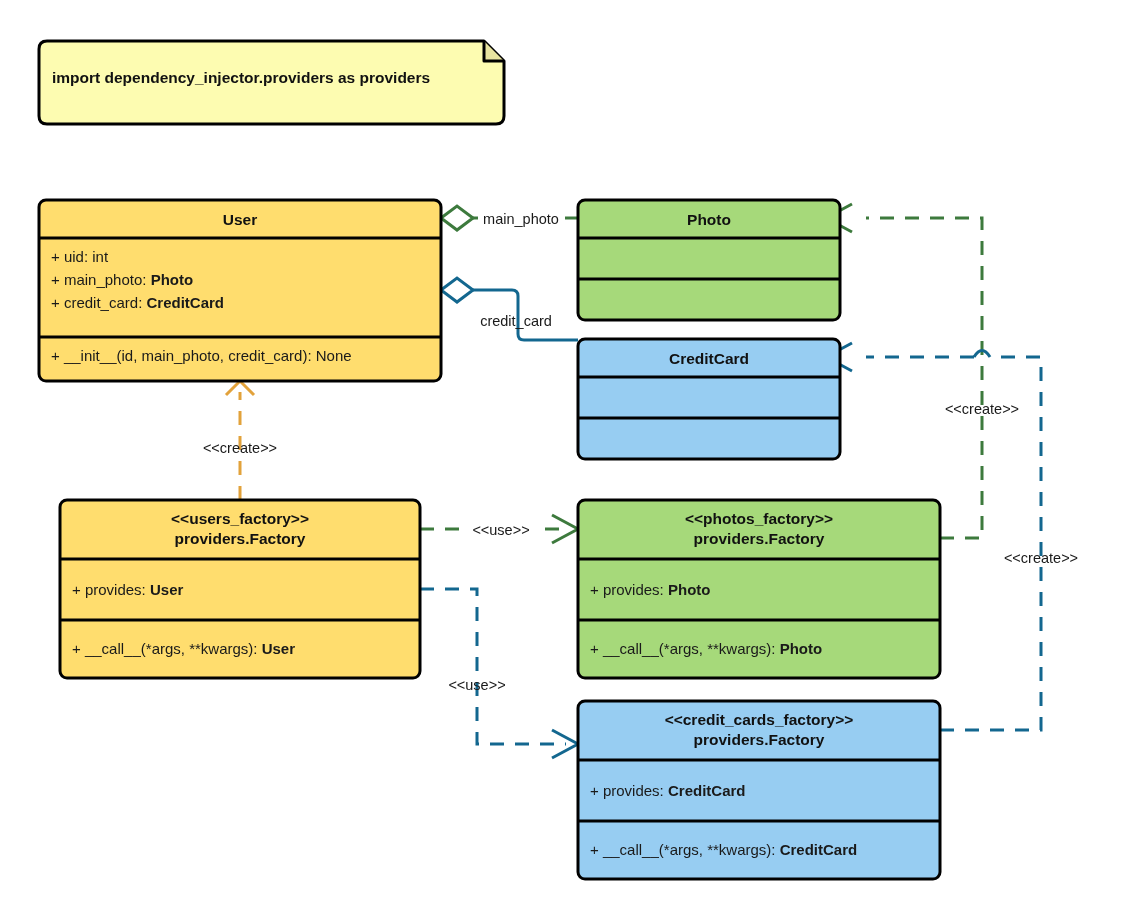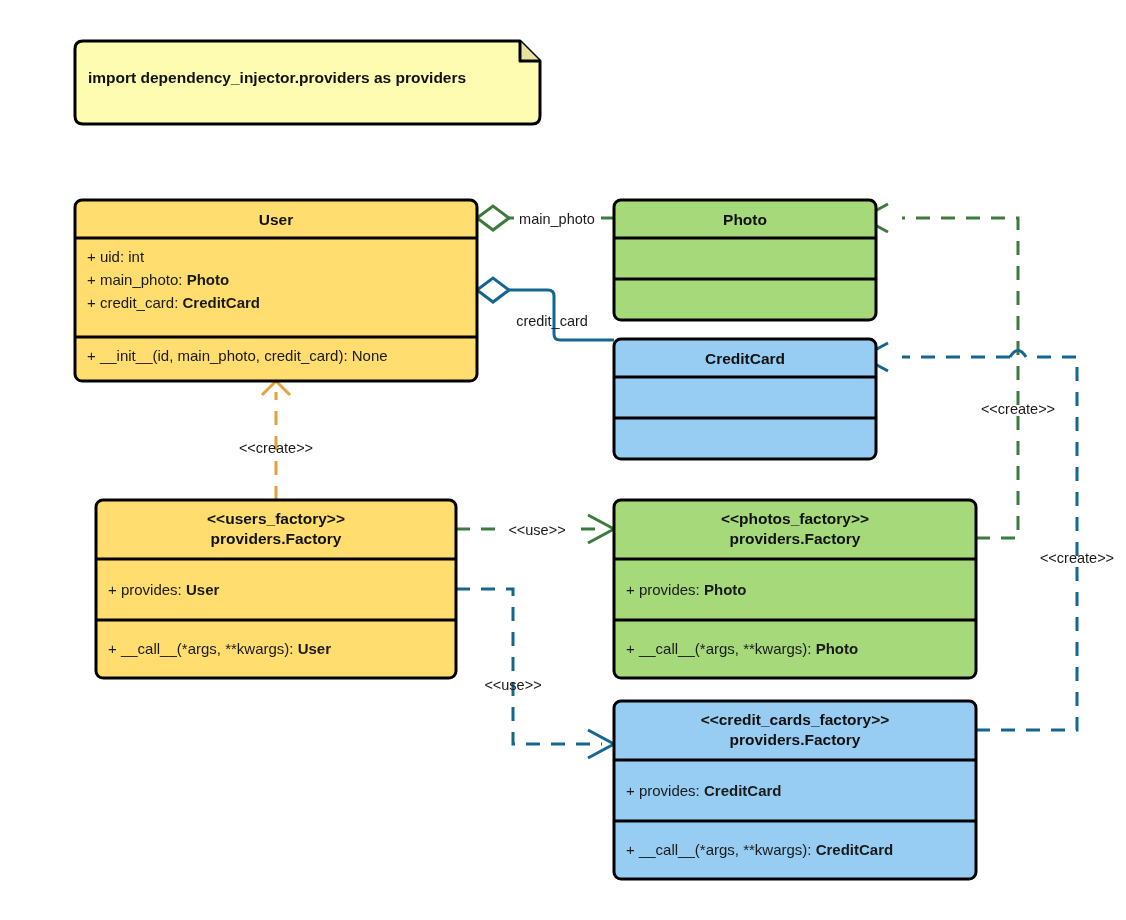--- a/index.html
+++ b/index.html
@@ -10,21 +10,20 @@
   body {
     width: 1126px;
     height: 920px;
     font-family: "Liberation Sans", sans-serif;
     overflow: hidden;
   }
   #diagram-root {
     position: relative;
     width: 974px;
     height: 920px;
-    margin-left: 36px;
   }
   svg#uml {
     display: block;
     width: 1126px;
     height: 920px;
   }
   .cls-box {
     stroke: #000000;
     stroke-width: 3;
   }

